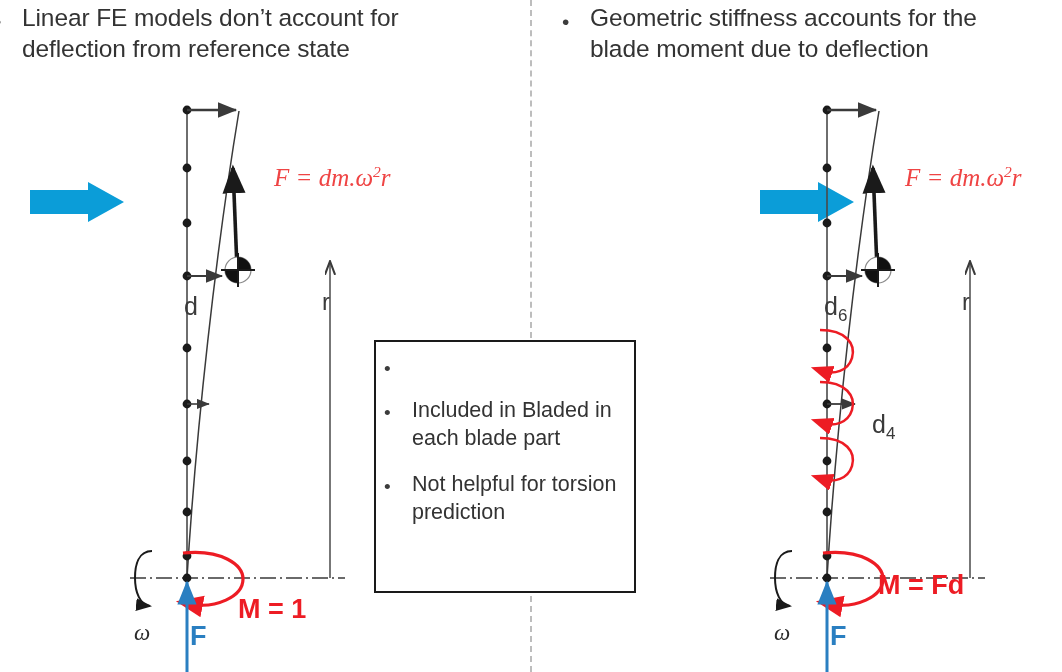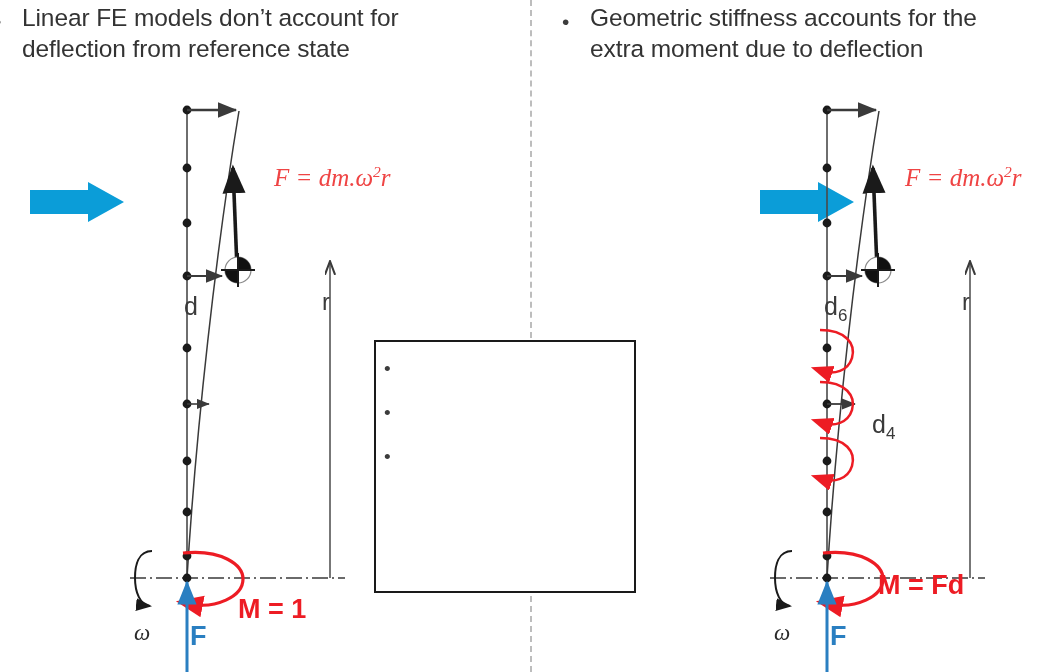--- a/index.html
+++ b/index.html
@@ -108,21 +108,21 @@
 
   <div class="hdr" id="hdr-left">
     <span class="bullet">•</span>
     <span class="htext">Linear FE models don’t account for
 deflection from reference state</span>
   </div>
 
   <div class="hdr" id="hdr-right">
     <span class="bullet">•</span>
     <span class="htext">Geometric stiffness accounts for the
-extra moment due to deflection</span>
+blade moment due to deflection</span>
   </div>
 
   <div class="wind-wrap" id="wind-left">
     <svg width="96" height="48" viewBox="0 0 96 48">
       <path d="M0 8 L58 8 L58 0 L94 20 L58 40 L58 32 L0 32 Z" fill="#0b9dd8"></path>
     </svg>
     <div class="wind-label">Wind</div>
   </div>
 
   <div class="wind-wrap" id="wind-right">
@@ -271,19 +271,23 @@
   <div class="lbl lbl-omega" id="label-omega-right">ω</div>
   <div class="lbl lbl-M" id="label-M-right">M = Fd</div>
   <div class="lbl lbl-F" id="label-F-right">F</div>
 
   <div id="info-box">
     <div class="row">
       <span class="bullet">•</span>
     </div>
     <div class="row">
       <span class="bullet">•</span>
+      <span class="btext">Included in Bladed in
+each blade part</span>
     </div>
     <div class="row">
       <span class="bullet">•</span>
+      <span class="btext">Not helpful for torsion
+prediction</span>
     </div>
   </div>
 
 </div>
 
 </body></html>

